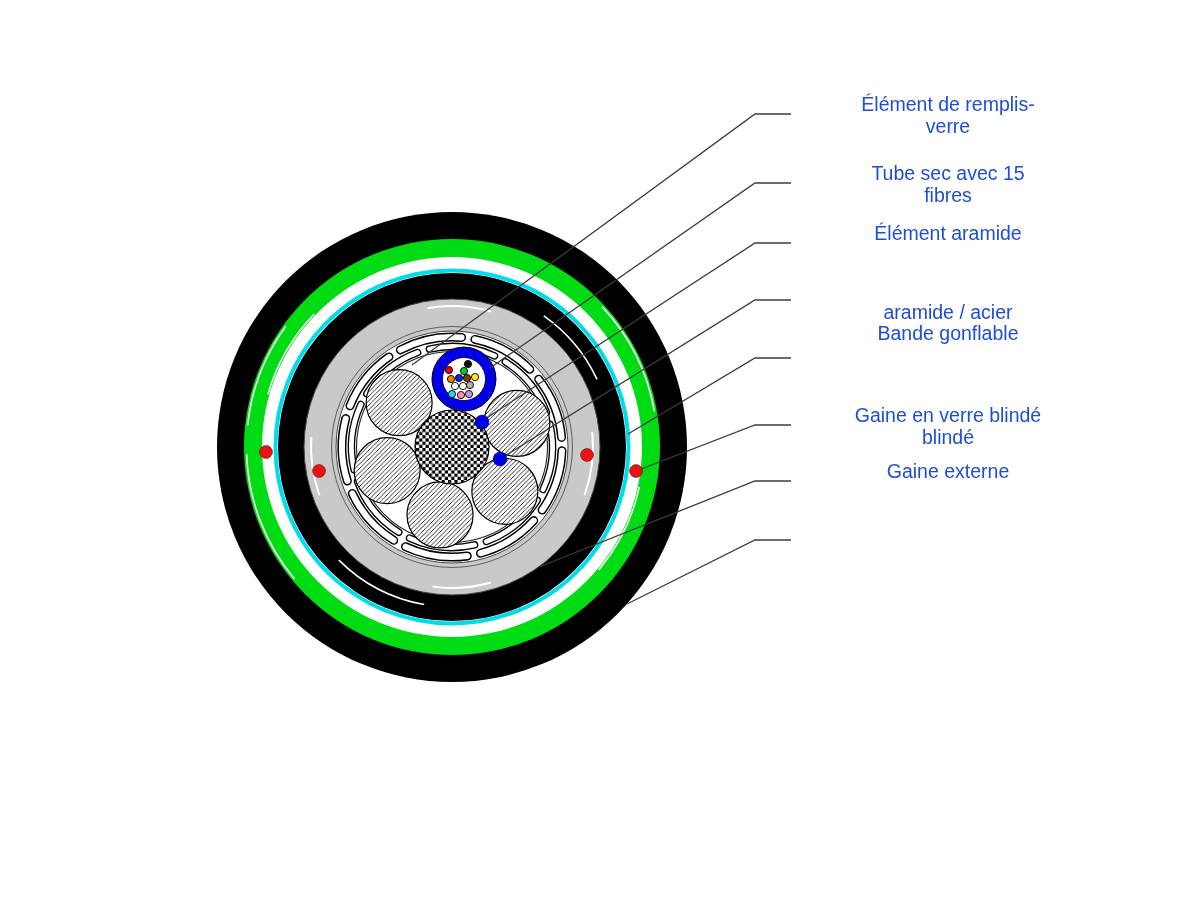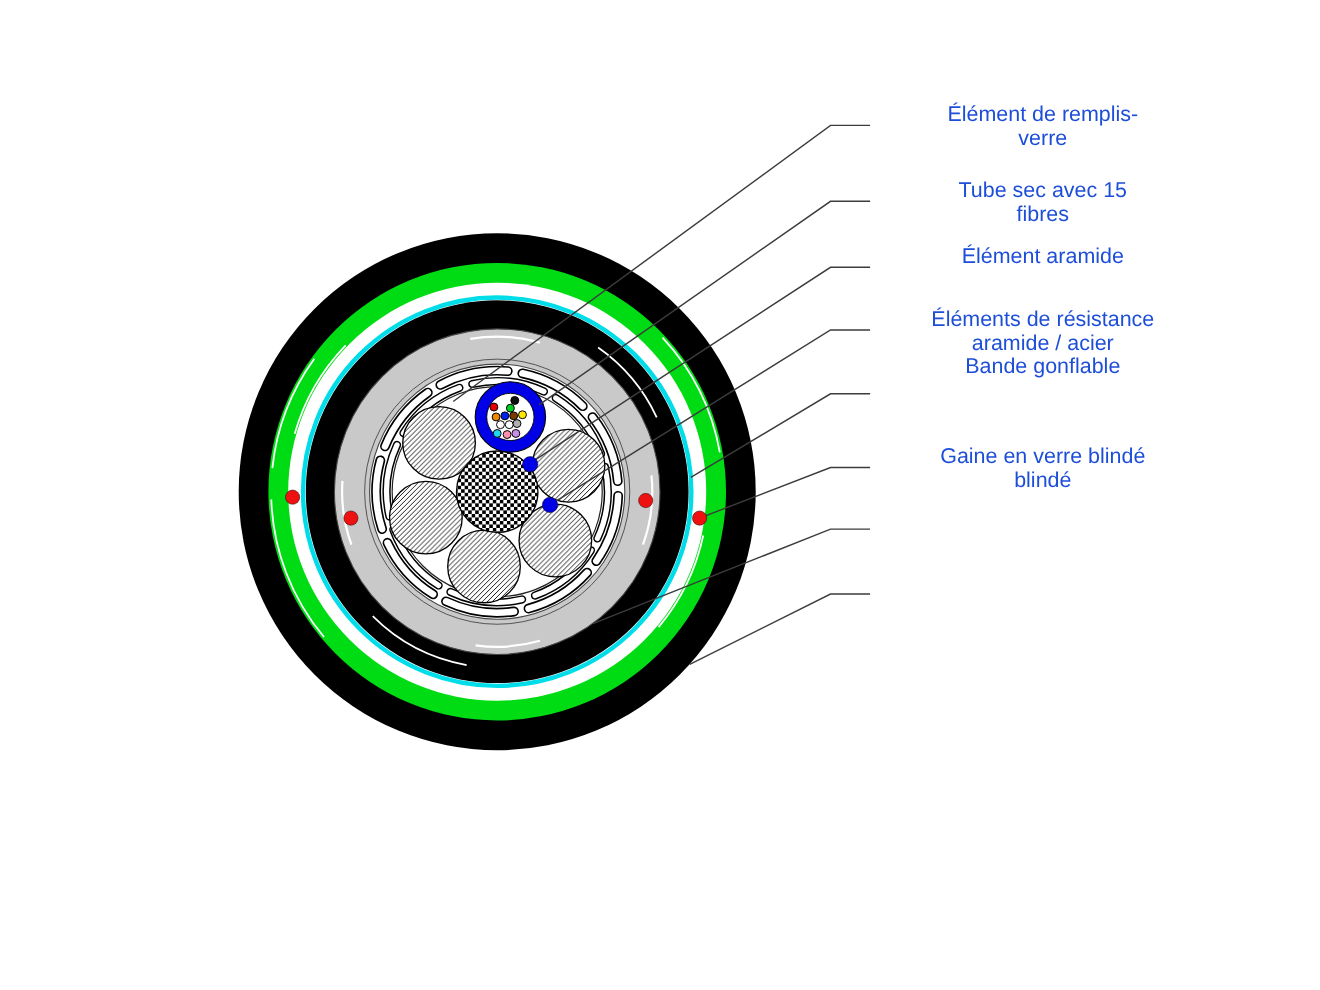--- a/index.html
+++ b/index.html
@@ -126,17 +126,18 @@
         <circle cx="319" cy="471" r="6.5" fill="#ee1111" stroke="rgba(0,0,0,0.5)" stroke-width="0.8"></circle>
         <circle cx="587" cy="455" r="6.5" fill="#ee1111" stroke="rgba(0,0,0,0.5)" stroke-width="0.8"></circle>
         <circle cx="636" cy="471" r="6.5" fill="#ee1111" stroke="rgba(0,0,0,0.5)" stroke-width="0.8"></circle>
       </g>
   </svg>
 
   <div id="labels">
     <div class="diagram-label"><span class="l1">Élément de remplis-</span><br><span class="l2">verre</span></div>
     <div class="diagram-label"><span class="l1">Tube sec avec 15</span><br><span class="l2">fibres</span></div>
     <div class="diagram-label"><span class="l1">Élément aramide</span><br></div>
-    <div class="diagram-label"><span class="l1">Éléments de résistance</span><br><span class="l2">aramide / acier</span></div>
+    <div class="diagram-label"><br><span class="l2">aramide / acier</span></div>
     <div class="diagram-label"><span class="l1">Bande gonflable</span><br></div>
     <div class="diagram-label"><span class="l1">Gaine en verre blindé</span><br><span class="l2">blindé</span></div>
+    <div class="diagram-label"><span class="l1">Gaine externe</span><br></div>
   </div>
 </div>
 
 </body></html>

